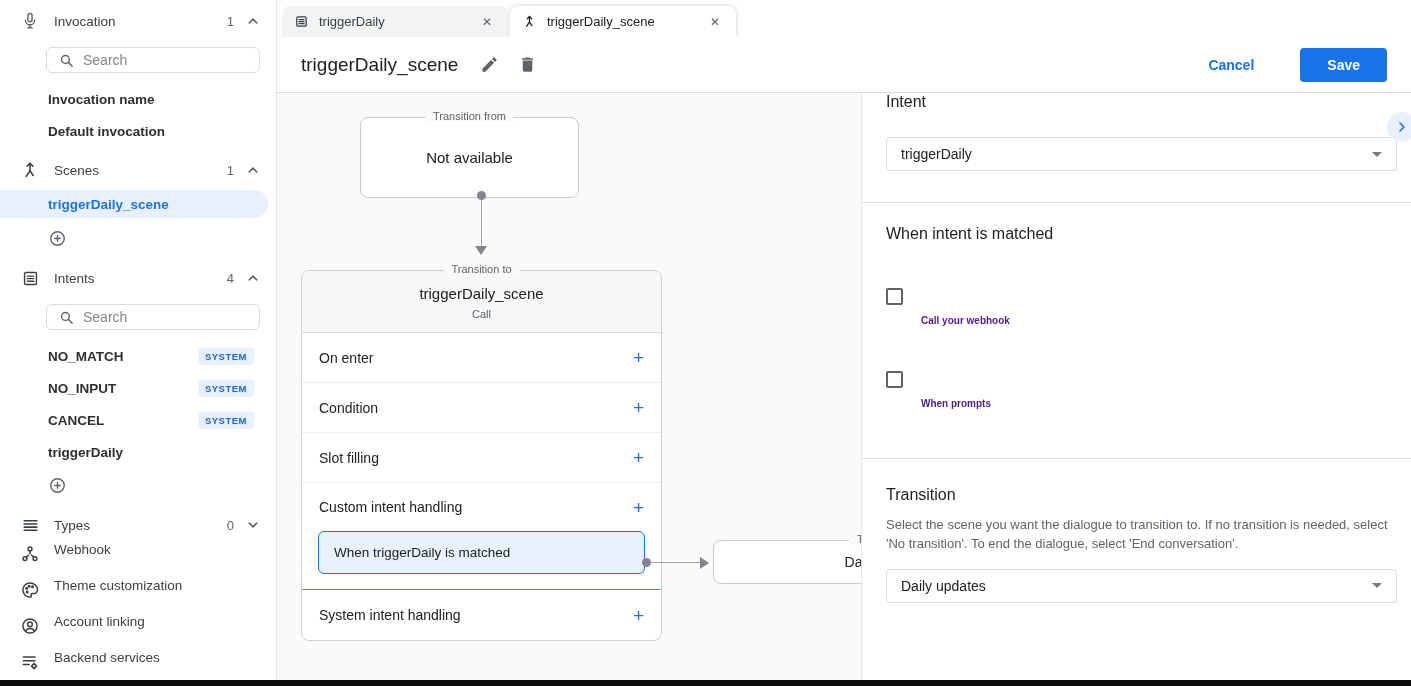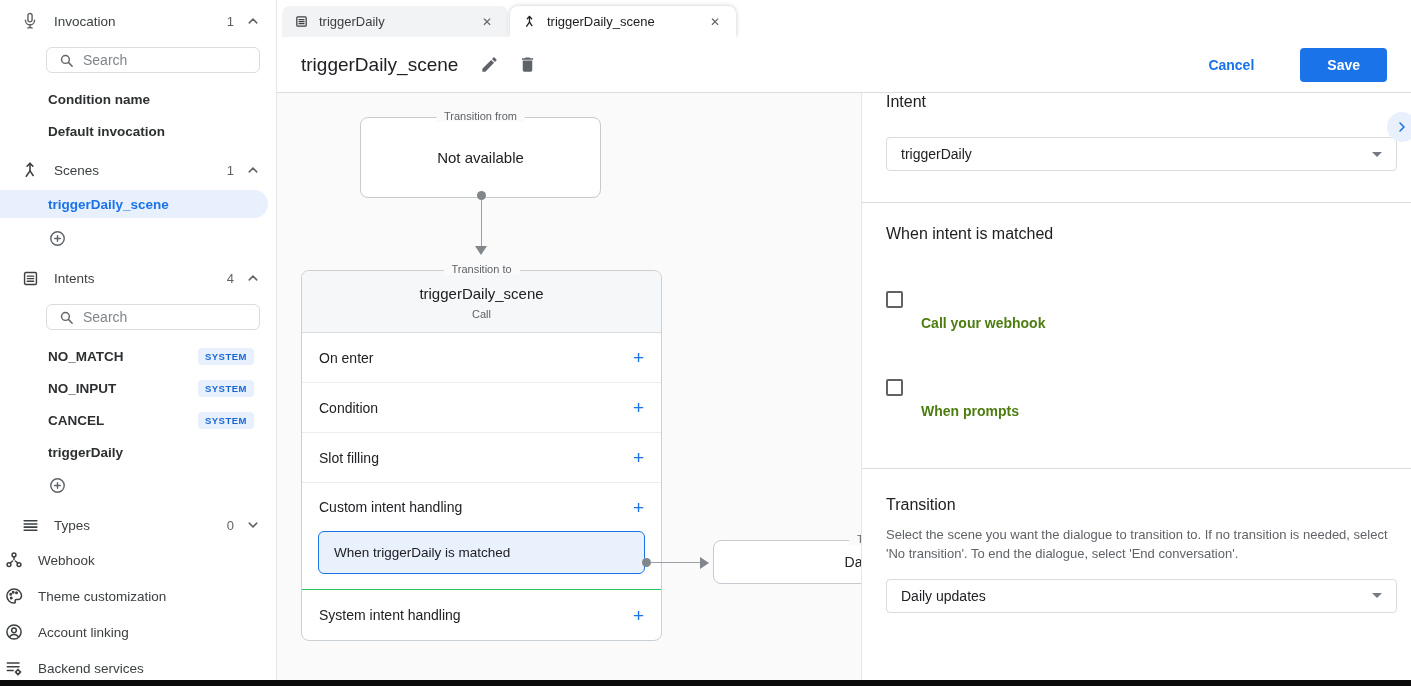--- a/index.html
+++ b/index.html
@@ -22,21 +22,21 @@
     font-family:"Liberation Sans",sans-serif; color:#202124; background:transparent; }
   .sb-search input::placeholder { color:#80868b; }
   .sb-item { display:flex; align-items:center; height:32px; padding-left:48px;
     font-size:13.5px; font-weight:bold; color:#2d2f31; cursor:pointer; }
   .sb-item .badge { margin-left:auto; margin-right:22px; background:#e8f0fe; color:#1967d2;
     font-size:9.5px; font-weight:bold; letter-spacing:.5px; padding:3px 7px; border-radius:4px; }
   .sb-selected { display:flex; align-items:center; height:28px; margin:3px 8px 3px 0;
     padding-left:48px; background:#e8f0fe; color:#1a73e8; font-size:13.5px; font-weight:bold;
     border-radius:0 16px 16px 0; cursor:pointer; }
   .sb-plus { display:flex; align-items:center; height:34px; padding-left:48px; cursor:pointer; }
-  .sb-link { display:flex; align-items:center; height:36px; padding-left:2px; cursor:pointer; }
+  .sb-link { display:flex; height:36px; padding-left:18px; cursor:pointer; }
   .sb-link .sb-ic { width:24px; height:24px; margin-right:12px; display:flex; align-items:center; justify-content:center; }
   .sb-link .sb-label { font-size:13.5px; color:#3c4043; }
   .sb-gap { height:6px; }
 
   
   .main { flex:1; display:flex; flex-direction:column; height:100%; min-width:0; }
   .tabbar { height:37px; background:#fff; display:flex; align-items:flex-end; padding-left:5px; }
   .tab { width:226px; height:31px; display:flex; align-items:center; gap:10px; padding:0 12px;
     border-radius:8px 8px 0 0; font-size:13px; cursor:pointer; }
   .tab-inactive { background:#f1f3f4; color:#3c4043; }
@@ -53,21 +53,21 @@
   .btn-save { background:#1a73e8; color:#fff; font-size:14px; font-weight:bold; border:none;
     border-radius:4px; padding:9px 27px; cursor:pointer; font-family:inherit; }
 
   .content { flex:1; display:flex; min-height:0; }
 
   
   .canvas { flex:1; position:relative; background:#fafafa; overflow:hidden; }
   .node { position:absolute; background:#fff; border:1px solid #c8cbce; border-radius:8px; }
   .legend { position:absolute; top:-8px; left:50%; transform:translateX(-50%); background:#fafafa;
     padding:0 8px; font-size:11px; color:#5f6368; white-space:nowrap; }
-  .tf-box { left:83px; top:24px; width:241px; height:81px; display:flex; align-items:center; justify-content:center; font-size:15px; }
+  .tf-box { left:83px; top:24px; width:219px; height:81px; display:flex; align-items:center; justify-content:center; font-size:15px; }
   .dot { position:absolute; width:9px; height:9px; border-radius:50%; background:#80868b; z-index:4; }
   .vline { position:absolute; width:1.5px; background:#9aa0a6; z-index:3; }
   .hline { position:absolute; height:1.5px; background:#9aa0a6; z-index:3; }
   .arr-down { position:absolute; width:0; height:0; border-left:6px solid transparent;
     border-right:6px solid transparent; border-top:9px solid #80868b; z-index:3; }
   .arr-right { position:absolute; width:0; height:0; border-top:6px solid transparent;
     border-bottom:6px solid transparent; border-left:9px solid #80868b; z-index:3; }
 
   .scene-card { left:24px; top:177px; width:361px; border:1px solid #cdd0d3; }
   .scene-head { background:#f6f7f8; border-bottom:1px solid #dadce0; border-radius:8px 8px 0 0;
@@ -94,21 +94,21 @@
   .select { margin-top:26px; height:34px; border:1px solid #dadce0; border-radius:4px;
     display:flex; align-items:center; padding:0 14px; font-size:14px; color:#202124; cursor:pointer; background:#fff; }
   .select .caret { margin-left:auto; width:0; height:0; border-left:5px solid transparent;
     border-right:5px solid transparent; border-top:5px solid #757a80; }
   .divider { border-top:1px solid #dadce0; margin:0 -14px 0 -24px; }
   .div1 { margin-top:31px; }
   .div2 { margin-top:49px; }
   .ph-matched { margin-top:22px; }
   .cb-row { display:flex; align-items:center; margin-top:24px; cursor:pointer; }
   .cb { width:17px; height:17px; border:2px solid #5f6368; border-radius:2px; background:#fff; }
-  .cb-label { margin-left:18px; font-size:14px; font-weight:bold; color:#4d7c0f;margin-top:48px; }
+  .cb-label { margin-left:18px; font-size:10px; font-weight:bold; color:#4c1d95;margin-top:48px; }
   .ph-transition { margin-top:27px; }
   .p-desc { margin-top:12px; font-size:13px; line-height:1.45; color:#5f6368; max-width:510px; }
   .sel-transition { margin-top:15px; }
   .collapse-btn { position:absolute; top:19px; right:-6px; width:30px; height:30px; border-radius:50%;
     background:#e8f0fe; display:flex; align-items:center; justify-content:center; cursor:pointer; z-index:5; border:none; }
 
   .bottom-bar { position:absolute; left:0; bottom:0; width:1411px; height:6px; background:#0b0b0b; z-index:50; }
 </style>
 </head>
 <body>
@@ -135,21 +135,21 @@
 
     <div class="sb-search">
       <svg width="17" height="17" viewBox="0 0 24 24" fill="none" stroke="#5f6368" stroke-width="2" stroke-linecap="round">
           <circle cx="10.5" cy="10.5" r="5.5"></circle>
           <line x1="15" y1="15" x2="20" y2="20"></line>
         </svg>
       <input type="text" placeholder="Search" style="">
     </div>
 
     <div class="sb-item">
-      <span>Condition name</span>
+      <span>Invocation name</span>
     </div>
     <div class="sb-item">
       <span>Default invocation</span>
     </div>
 
     <div class="sb-gap"></div>
 
     <div class="sb-header">
       <span class="sb-ic">
         <svg width="20" height="20" viewBox="0 0 24 24" fill="none" stroke="#3c4043" stroke-width="1.9" stroke-linecap="round" stroke-linejoin="round">

